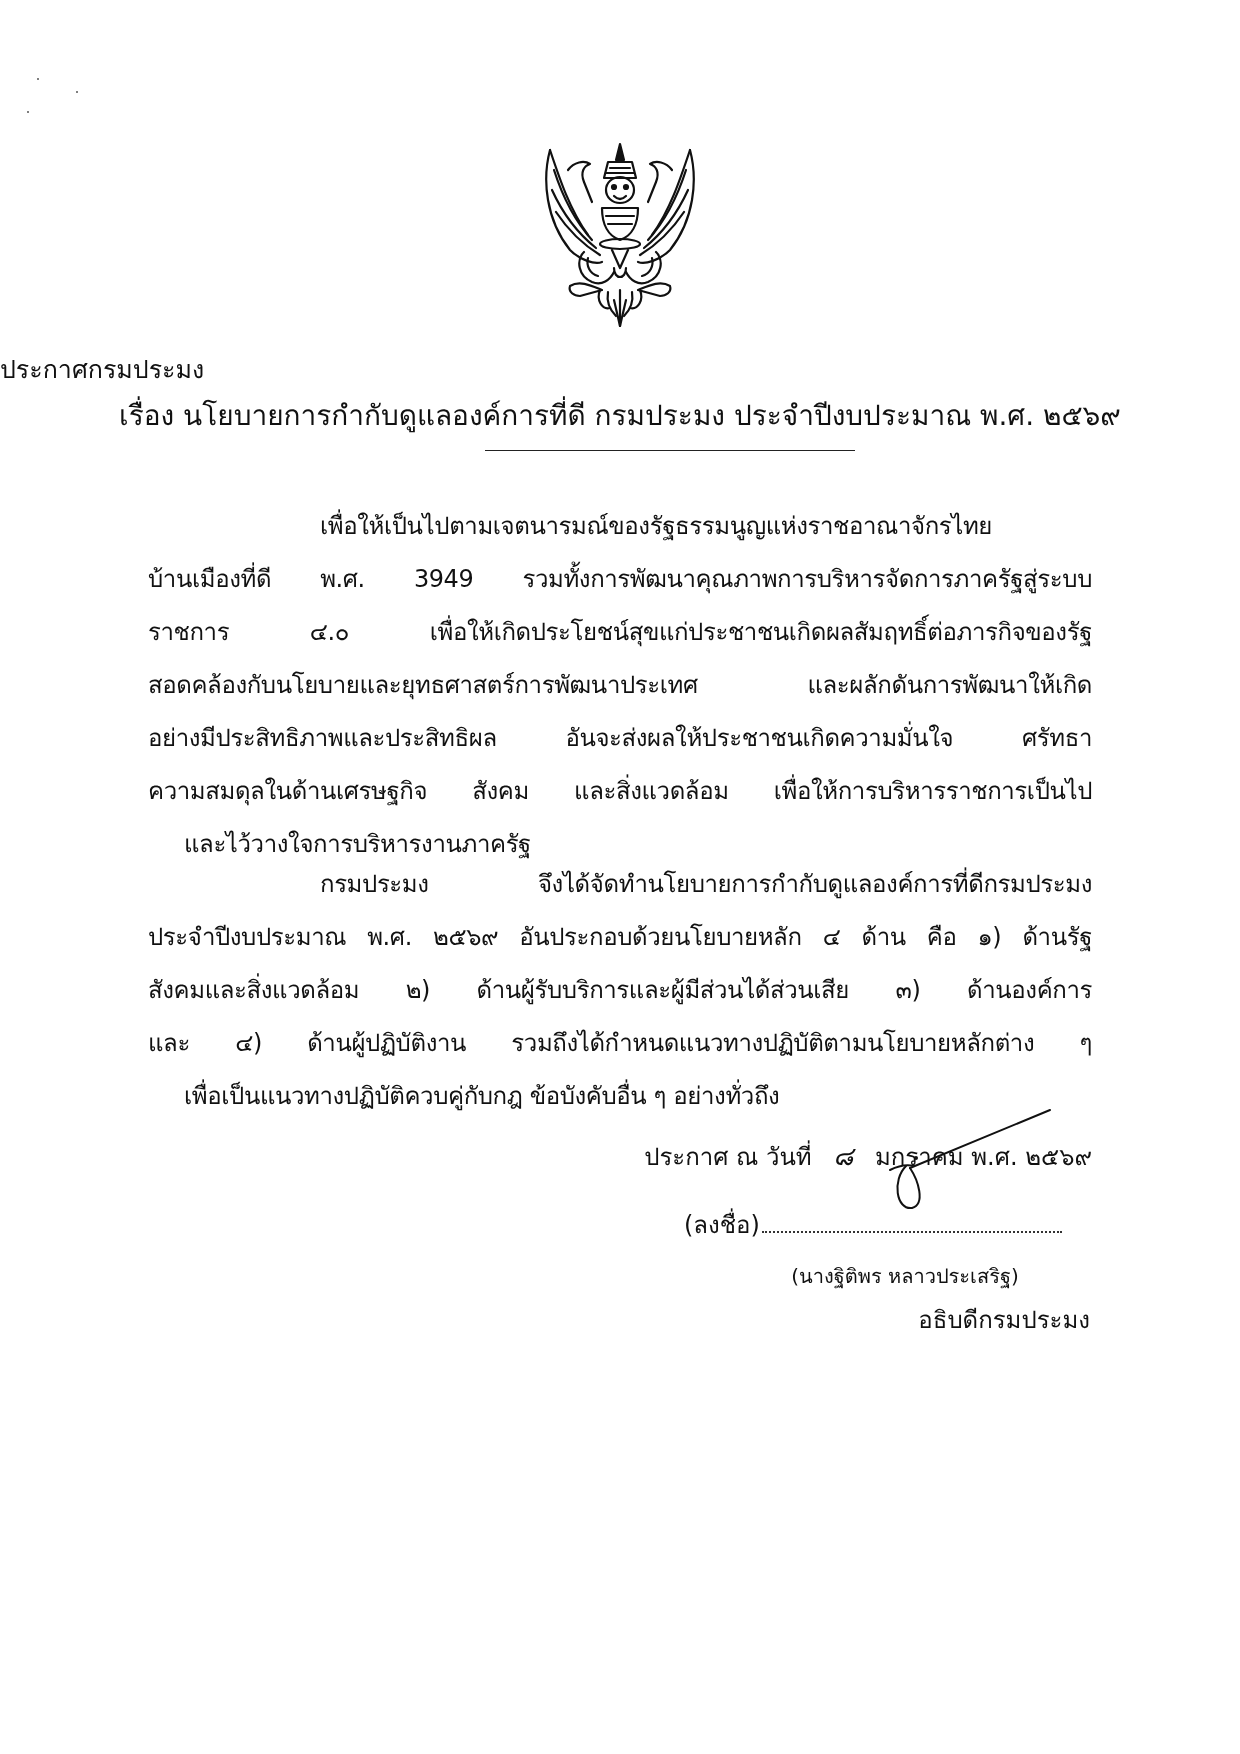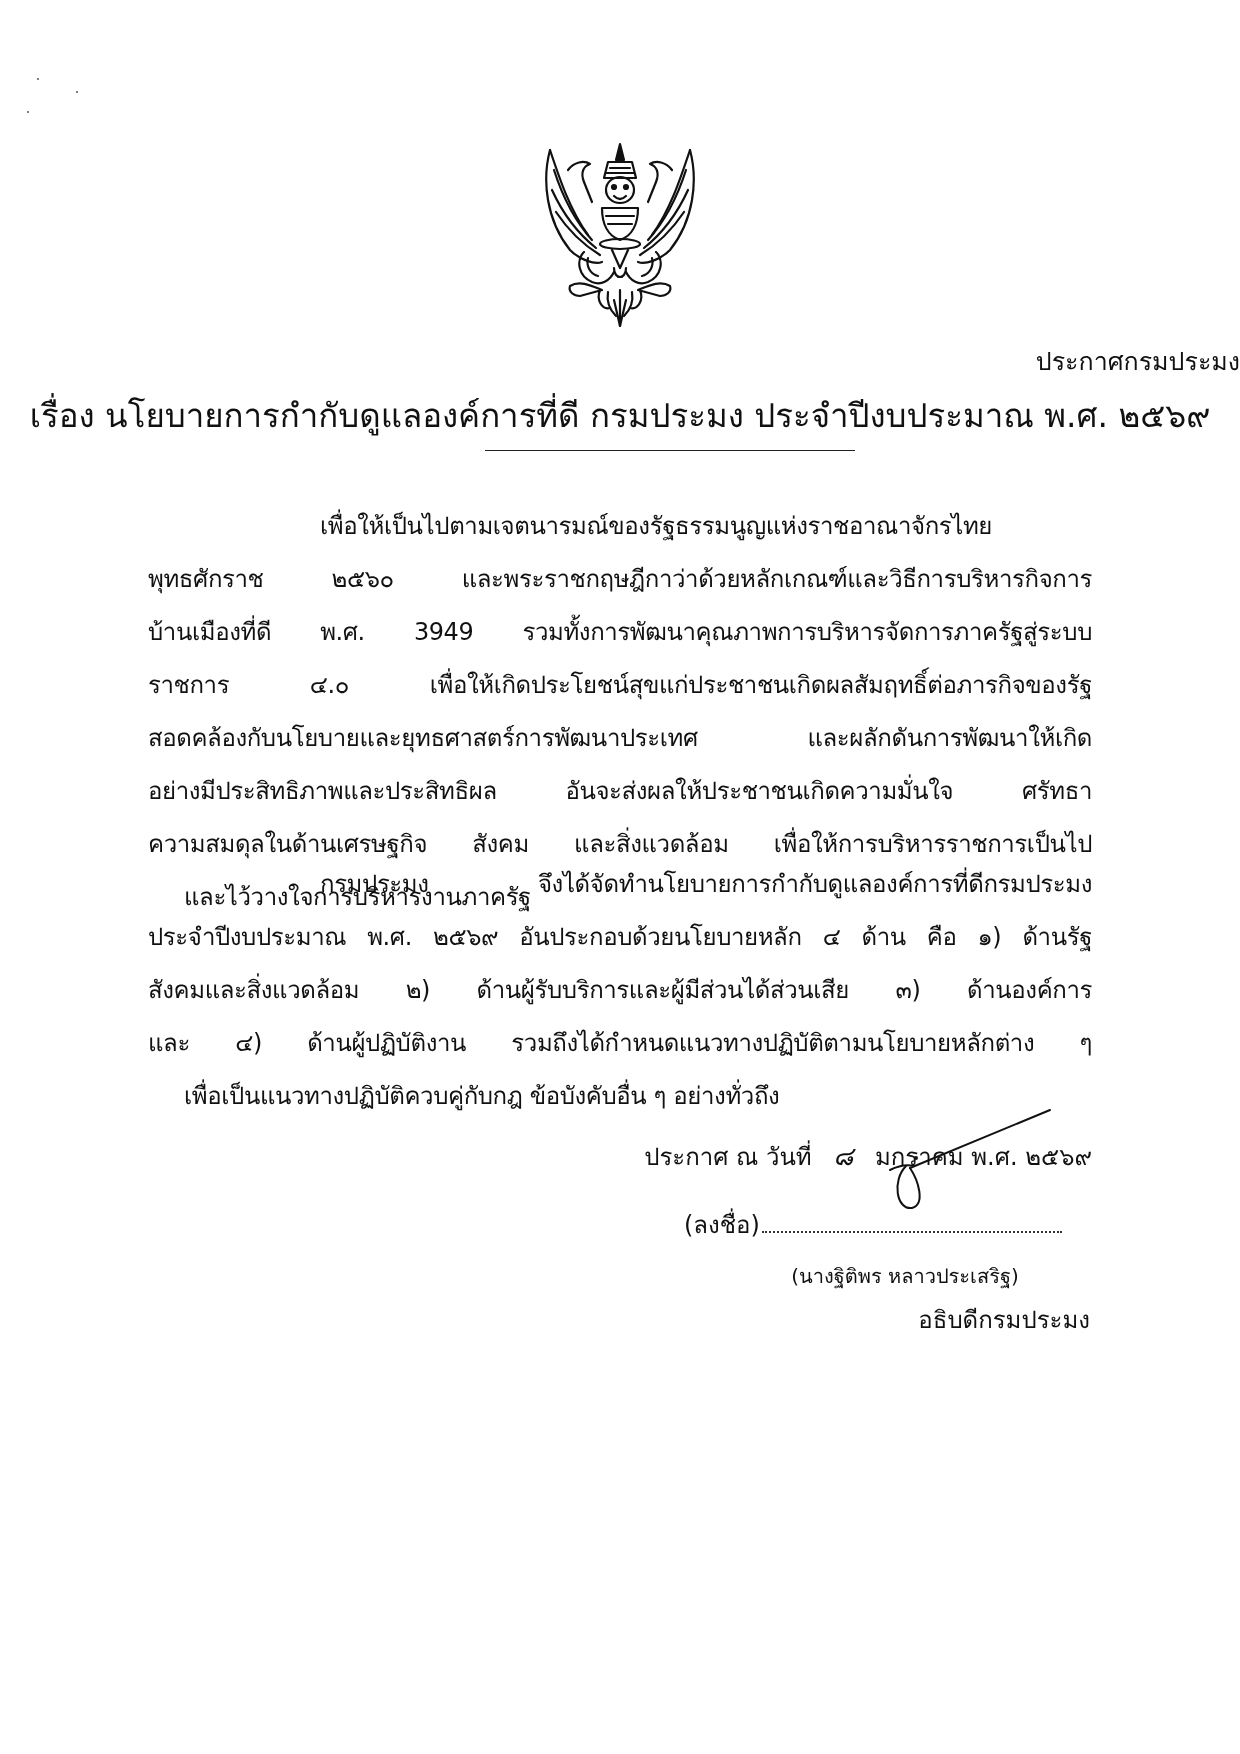--- a/index.html
+++ b/index.html
@@ -24,34 +24,34 @@
     }
     .emblem {
       position: absolute;
       left: 540px;
       top: 140px;
       width: 160px;
       height: 190px;
     }
     .title {
       position: absolute;
-      top: 342px;
+      top: 350px;
       left: 0;
       width: 1240px;
-      text-align: right;
+      text-align: left;
       font-size: 25px;
       line-height: 40px;
     }
     .subject {
       position: absolute;
       top: 396px;
       left: 0;
       width: 1240px;
       text-align: center;
-      font-size: 33px;
+      font-size: 28px;
       line-height: 40px;
     }
     .divider {
       position: absolute;
       top: 450px;
       left: 485px;
       width: 370px;
       height: 0;
       border-top: 1.5px solid #222;
     }
@@ -198,21 +198,20 @@
     <path d="M74 160 L 80 186 L 86 160"></path>
   </g>
 </svg>
 
 <div class="title">ประกาศกรมประมง</div>
 <div class="subject">เรื่อง นโยบายการกำกับดูแลองค์การที่ดี กรมประมง ประจำปีงบประมาณ พ.ศ. ๒๕๖๙</div>
 <div class="divider"></div>
 
 <div class="body-text para1">
   <div class="line indent">เพื่อให้เป็นไปตามเจตนารมณ์ของรัฐธรรมนูญแห่งราชอาณาจักรไทย</div>
-  <div class="line">พุทธศักราช ๒๕๖๐ และพระราชกฤษฎีกาว่าด้วยหลักเกณฑ์และวิธีการบริหารกิจการ</div>
   <div class="line">บ้านเมืองที่ดี พ.ศ. 3949 รวมทั้งการพัฒนาคุณภาพการบริหารจัดการภาครัฐสู่ระบบ</div>
   <div class="line">ราชการ ๔.๐ เพื่อให้เกิดประโยชน์สุขแก่ประชาชนเกิดผลสัมฤทธิ์ต่อภารกิจของรัฐ</div>
   <div class="line">สอดคล้องกับนโยบายและยุทธศาสตร์การพัฒนาประเทศ และผลักดันการพัฒนาให้เกิด</div>
   <div class="line">อย่างมีประสิทธิภาพและประสิทธิผล อันจะส่งผลให้ประชาชนเกิดความมั่นใจ ศรัทธา</div>
   <div class="line">ความสมดุลในด้านเศรษฐกิจ สังคม และสิ่งแวดล้อม เพื่อให้การบริหารราชการเป็นไป</div>
   <div class="line last">และไว้วางใจการบริหารงานภาครัฐ</div>
 </div>
 
 <div class="body-text para2">
   <div class="line indent">กรมประมง จึงได้จัดทำนโยบายการกำกับดูแลองค์การที่ดีกรมประมง</div>

